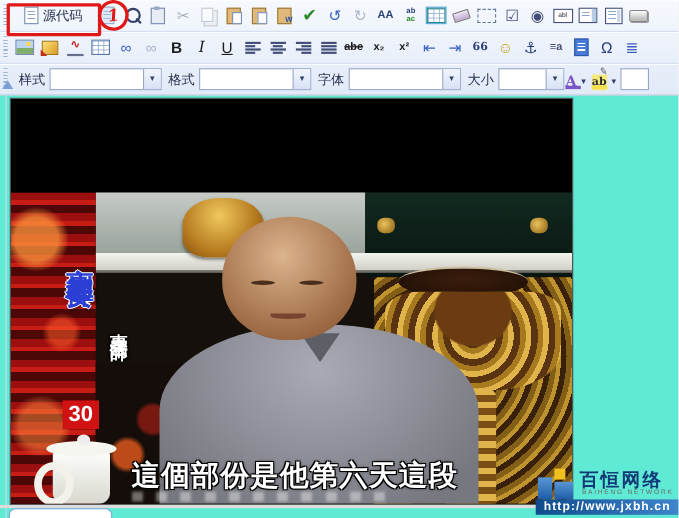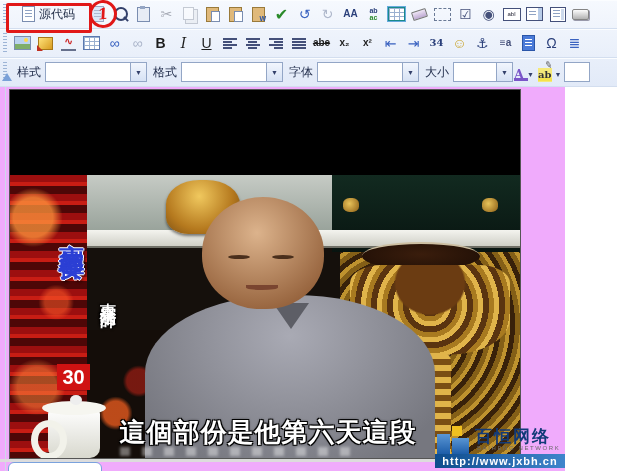--- a/index.html
+++ b/index.html
@@ -84,21 +84,21 @@
   .collapse-arrow{position:absolute;left:2px;top:73px;width:0;height:0;
       border-left:5px solid transparent;border-right:5px solid transparent;border-bottom:8px solid #7aa0d8;}
 
   
   .anno-box{position:absolute;left:6px;top:3px;width:80px;height:24px;border:3px solid #e11818;border-radius:2px;z-index:30;}
   .anno-circle{position:absolute;left:89px;top:0;width:22px;height:22px;border:3px solid #e11818;border-radius:50%;
       color:#e11818;font:bold italic 15px "DejaVu Serif",serif;display:flex;align-items:center;justify-content:center;
       transform:rotate(-8deg);z-index:30;background:rgba(255,255,255,.25);}
 
   
-  .content{position:absolute;left:0;top:87px;width:565px;height:384px;background:#f0abfc;}
+  .content{position:absolute;left:0;top:87px;width:617px;height:384px;background:#5eead4;}
   .content-leftline{position:absolute;left:5px;top:0;bottom:0;width:1px;background:#cdd8ea;}
   .gray-strip{position:absolute;left:0;top:372px;width:100%;height:3px;background:#dcdcdc;}
   .partial-btn{position:absolute;left:8px;top:375px;width:92px;height:16px;background:#fff;
       border:1px solid #7aa2dd;border-radius:6px;}
 
   
   .video{position:absolute;left:9px;top:2px;width:510px;height:368px;background:#000;border:1px solid #555;overflow:hidden;}
   .scene{position:absolute;left:0;top:85px;right:0;bottom:0;background:#15100c;}
   .wall-light{position:absolute;left:77px;top:0;width:245px;height:57px;background:linear-gradient(#c6cbc5,#98a29a);}
   .wall-dark{position:absolute;left:322px;top:0;width:188px;height:77px;background:linear-gradient(#122a20,#081410);}
@@ -324,21 +324,21 @@
         <span class="tb-btn">
           <span class="tb-glyph small" style="color: rgb(29, 29, 29);">x²</span>
         </span>
         <span class="tb-btn">
           <span class="tb-glyph" style="color: rgb(58, 98, 192);">⇤</span>
         </span>
         <span class="tb-btn">
           <span class="tb-glyph" style="color: rgb(58, 98, 192);">⇥</span>
         </span>
         <span class="tb-btn">
-          <span class="tb-glyph small serif" style="color: rgb(42, 63, 122); font-weight: bold;">34</span>
+          <span class="tb-glyph small serif" style="color: rgb(42, 63, 122); font-weight: bold;">66</span>
         </span>
         <span class="tb-btn">
           <span class="tb-glyph" style="color: rgb(200, 160, 32);">☺</span>
         </span>
         <span class="tb-btn">
           <span class="tb-glyph" style="color: rgb(42, 63, 122);">⚓</span>
         </span>
         <span class="tb-btn">
           <span class="tb-glyph small" style="color: rgb(68, 80, 122);">≡a</span>
         </span>

